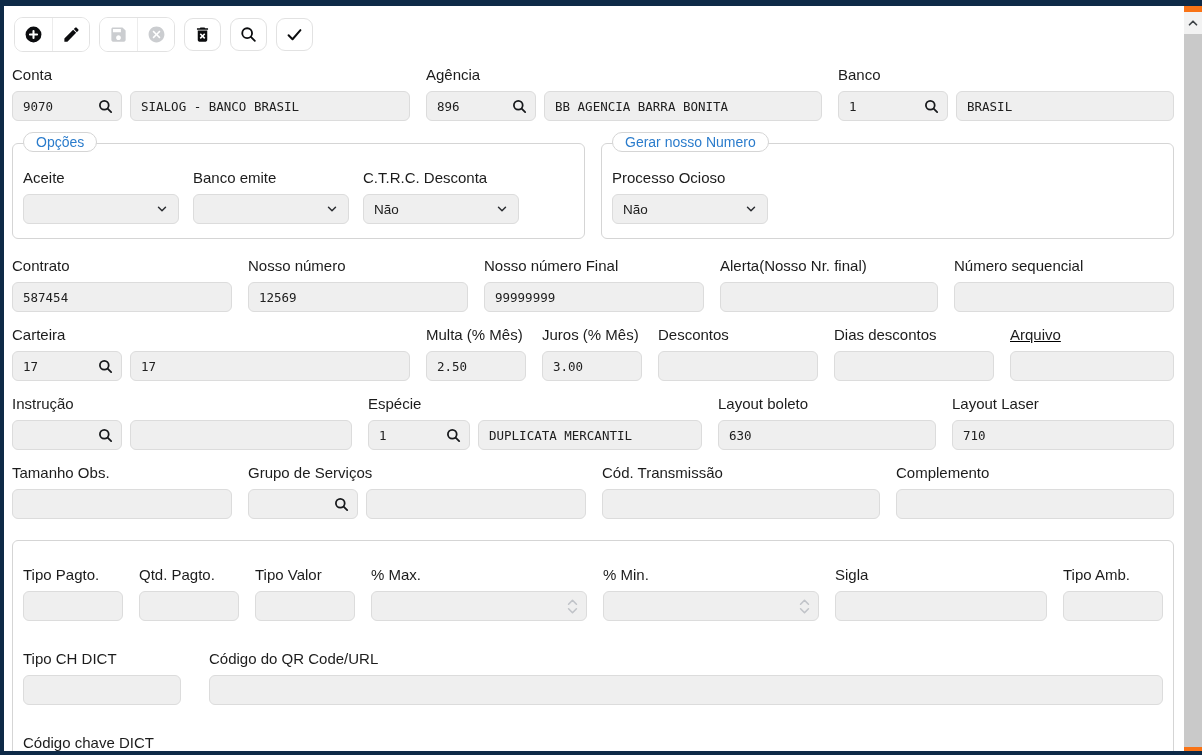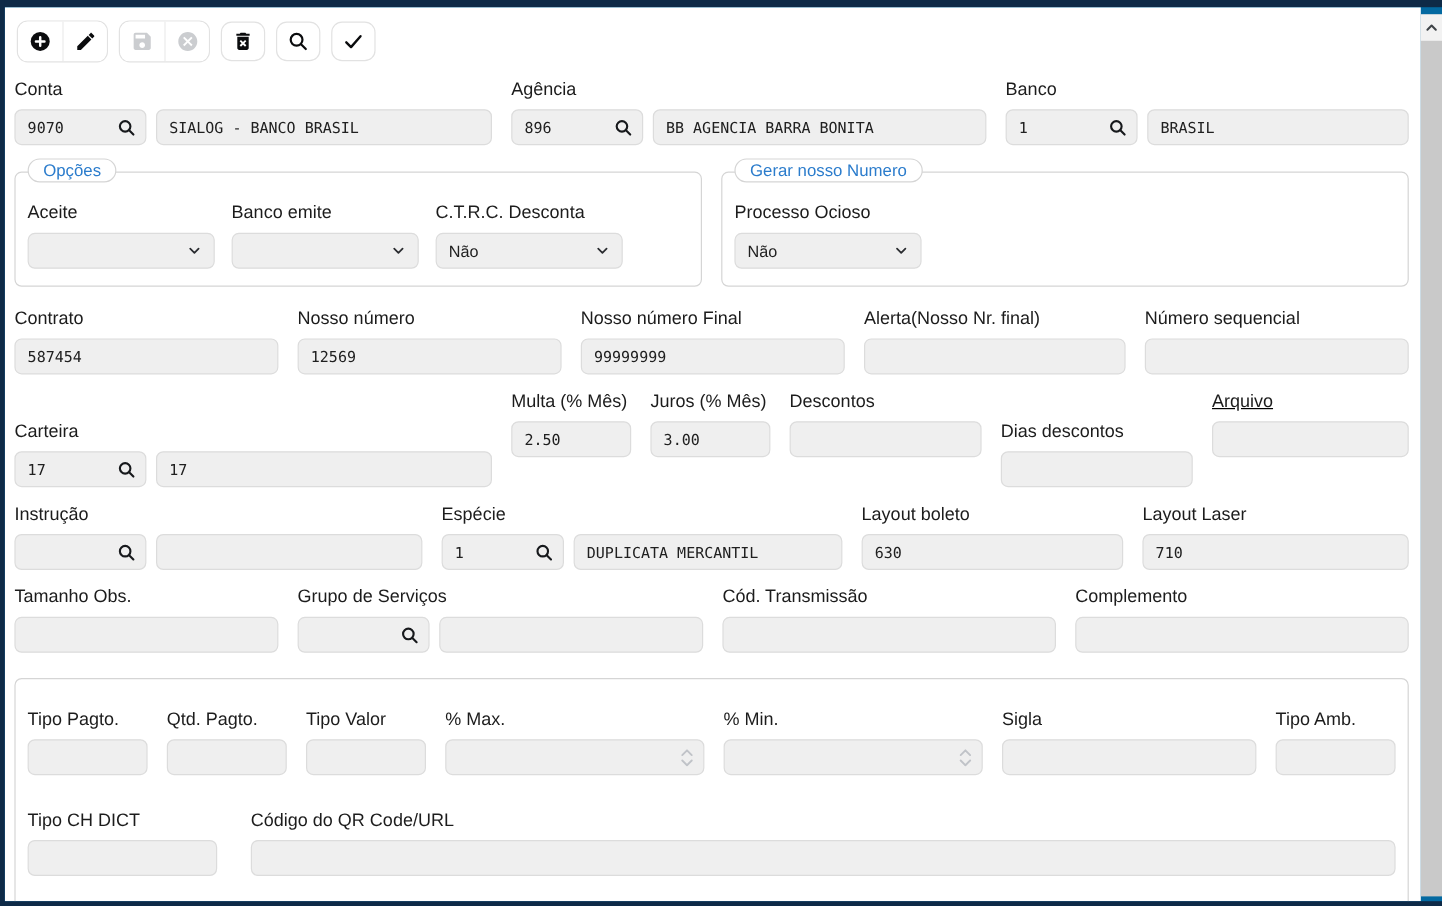--- a/index.html
+++ b/index.html
@@ -1,16 +1,16 @@
 <!DOCTYPE html>
 <html><head>
 <meta charset="utf-8">
 <style>
   html,body{margin:0;padding:0;background:#5b6770;}
-  .frame{position:relative;width:1202px;height:755px;box-sizing:border-box;background:#0369a1;
+  .frame{position:relative;width:1202px;height:755px;box-sizing:border-box;background:#f97316;
     border-top:6px solid #0e2a47;border-left:4px solid #0e2a47;border-bottom:4px solid #0e2a47;
     font-family:"Liberation Sans",sans-serif;overflow:hidden;}
   .page{position:absolute;left:0;top:0;right:18px;bottom:0;background:#fff;padding:6px 10px 0 8px;box-sizing:border-box;overflow:hidden;}
 
   
   .toolbar{display:flex;align-items:center;gap:9px;margin-top:5px;margin-left:2px;}
   .btn-group{display:flex;border:1px solid #e2e2e2;border-radius:9px;overflow:hidden;background:#fff;}
   .tbtn{width:37px;height:33px;display:flex;align-items:center;justify-content:center;background:#fff;border:none;padding:0;cursor:pointer;}
   .btn-group .tbtn + .tbtn{border-left:1px solid #ececec;}
   .tbtn.single{border:1px solid #e2e2e2;border-radius:9px;}
@@ -238,21 +238,21 @@
       <input class="inp" value="2.50" style="">
     </div>
     <div class="fld" style="width:100px;">
       <div class="lbl">Juros (% Mês)</div>
       <input class="inp" value="3.00" style="">
     </div>
     <div class="fld" style="width:160px;">
       <div class="lbl">Descontos</div>
       <input class="inp" value="" style="">
     </div>
-    <div class="fld" style="width:160px;margin-top:25px;">
+    <div class="fld" style="width:160px;">
       <div class="lbl">Dias descontos</div>
       <input class="inp" value="" style="">
     </div>
     <div class="fld" style="flex:1;text-decoration:underline;">
       <div class="lbl">Arquivo</div>
       <input class="inp" value="" style="">
     </div>
   </div>
 
   <div class="row" style="margin-top:13px;">

